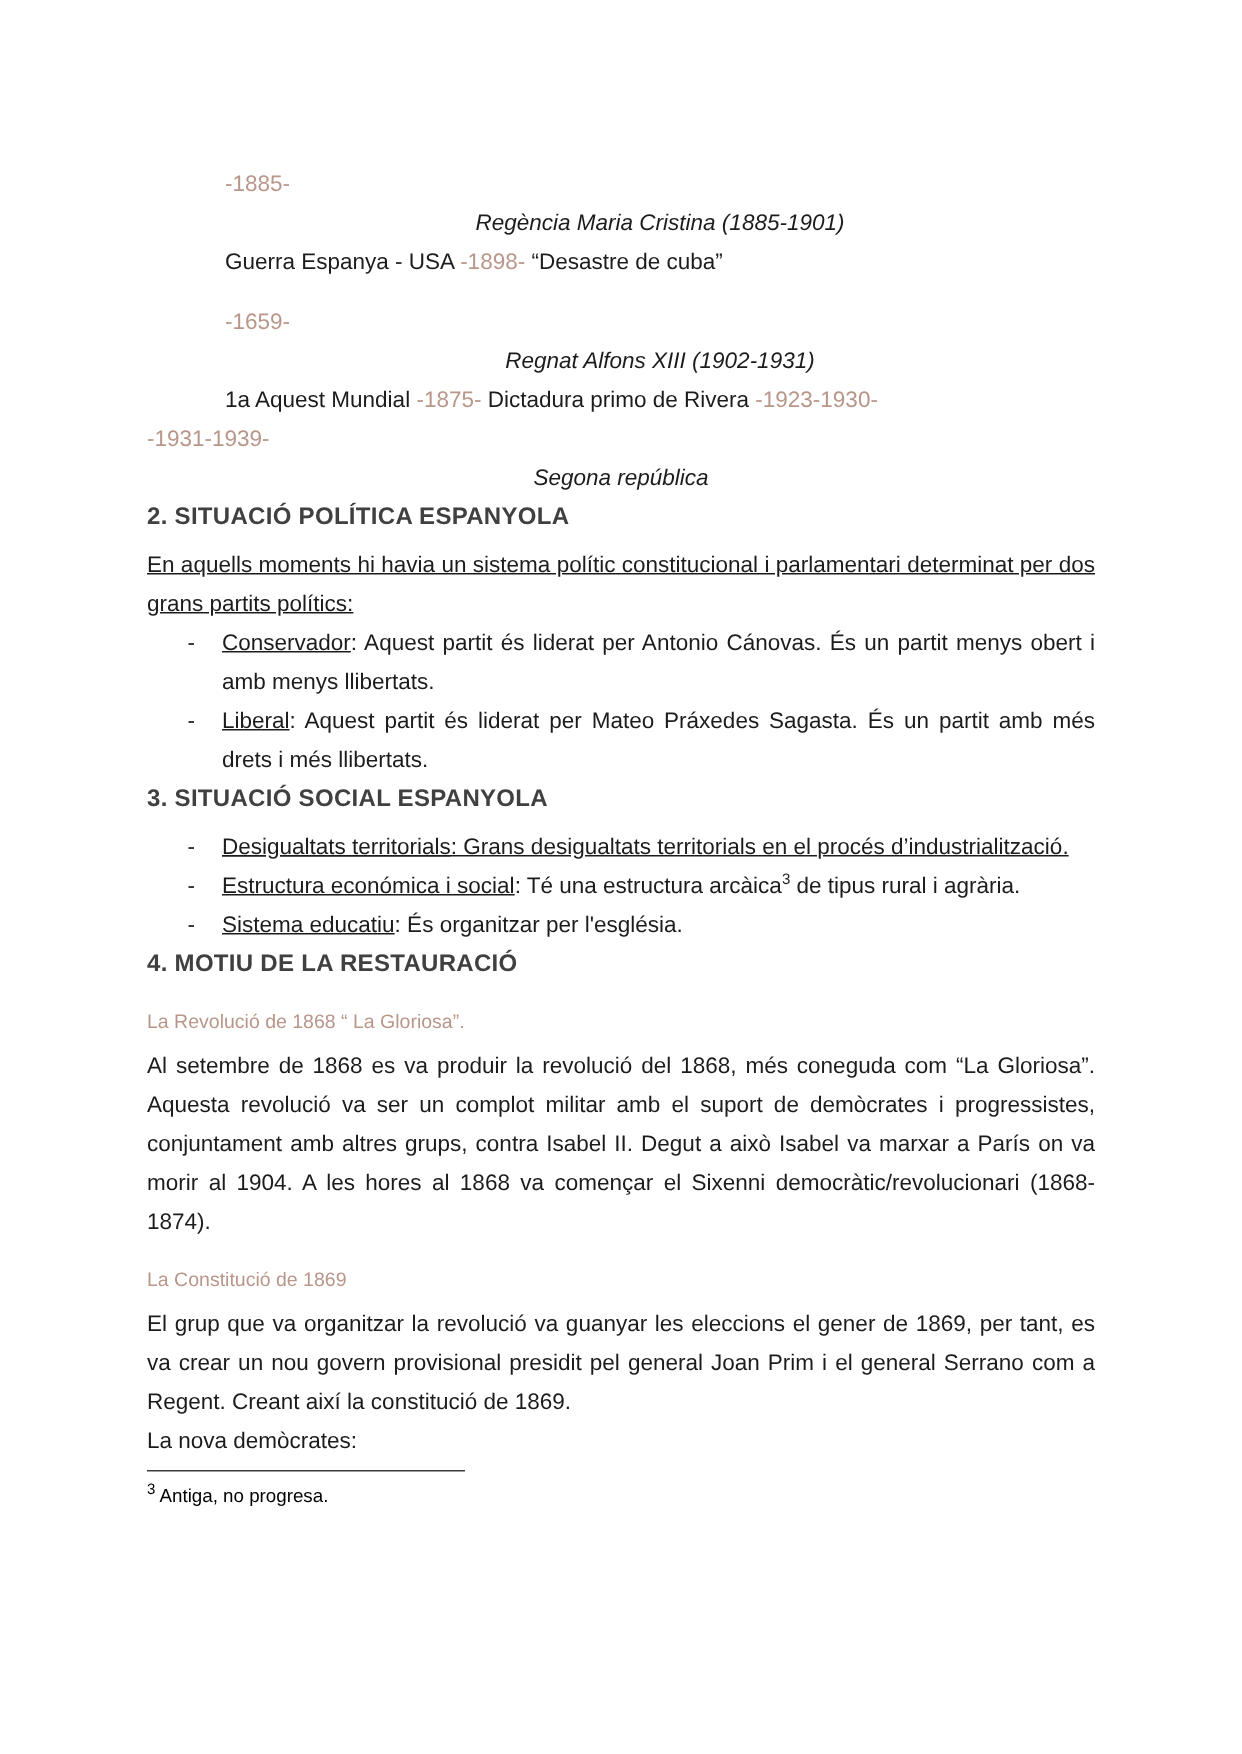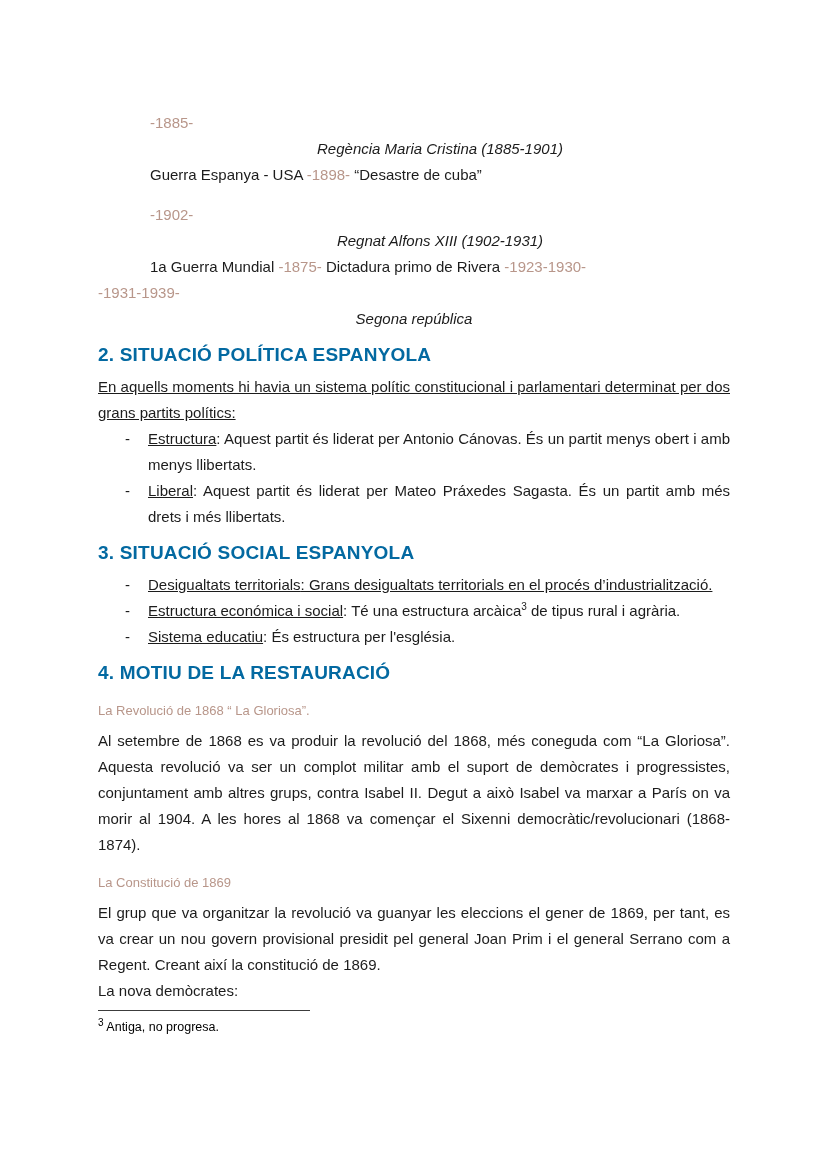--- a/index.html
+++ b/index.html
@@ -21,24 +21,23 @@
     top: 110px;
     left: 98px;
     right: 98px;
   }
   p { margin: 0; }
   .ind { padding-left: 52px; }
   .it { font-style: italic; text-align: center; }
   .accent { color: #b8968a; }
   .gap-top { margin-top: 14px; }
   .heading {
-    color: #0369a1;
+    color: #404040;
     font-weight: bold;
-    font-size: 19px;
-    margin-top: 10px;
+    font-size: 16px;
     letter-spacing: 0.2px;
   }
   .subheading {
     color: #b8968a;
     font-size: 13px;
     margin-top: 12px;
   }
   .para { margin-top: 6px; text-align: justify; text-decoration: underline; }
   .para-tight { margin-top: 4px; text-align: justify; }
   .bullet {
@@ -76,50 +75,50 @@
 <div class="page">
   <div class="content">
 
     <div>
       <p class="ind"><span class="accent">-1885-</span></p>
       <p class="ind it">Regència Maria Cristina (1885-1901)</p>
       <p class="ind"><span>Guerra Espanya - USA </span><span class="accent">-1898-</span><span> “Desastre de cuba”</span></p>
     </div>
 
     <div class="gap-top">
-      <p class="ind"><span class="accent">-1902-</span></p>
+      <p class="ind"><span class="accent">-1659-</span></p>
       <p class="ind it">Regnat Alfons XIII (1902-1931)</p>
-      <p class="ind"><span>1a Guerra Mundial </span><span class="accent">-1875-</span><span> Dictadura primo de Rivera </span><span class="accent">-1923-1930-</span></p>
+      <p class="ind"><span>1a Aquest Mundial </span><span class="accent">-1875-</span><span> Dictadura primo de Rivera </span><span class="accent">-1923-1930-</span></p>
       <p><span class="accent">-1931-1939-</span></p>
       <p class="it">Segona república</p>
     </div>
 
     <p class="heading">2. SITUACIÓ POLÍTICA ESPANYOLA</p>
     <p class="para">En aquells moments hi havia un sistema polític constitucional i parlamentari determinat per dos grans partits polítics:</p>
     <div class="bullet">
       <span class="marker">-</span>
-      <span class="term">Estructura</span><span>: Aquest partit és liderat per Antonio Cánovas. És un partit menys obert i amb menys llibertats.</span>
+      <span class="term">Conservador</span><span>: Aquest partit és liderat per Antonio Cánovas. És un partit menys obert i amb menys llibertats.</span>
     </div>
     <div class="bullet">
       <span class="marker">-</span>
       <span class="term">Liberal</span><span>: Aquest partit és liderat per Mateo Práxedes Sagasta. És un partit amb més drets i més llibertats.</span>
     </div>
 
     <p class="heading">3. SITUACIÓ SOCIAL ESPANYOLA</p>
     <div class="bullet para">
       <span class="marker">-</span>
       <span class="term">Desigualtats territorials</span><span>: Grans desigualtats territorials en el procés d’industrialització.</span>
     </div>
     <div class="bullet">
       <span class="marker">-</span>
       <span class="term">Estructura económica i social</span><span>: Té una estructura arcàica</span><sup>3</sup><span> de tipus rural i agrària.</span>
     </div>
     <div class="bullet">
       <span class="marker">-</span>
-      <span class="term">Sistema educatiu</span><span>: És estructura per l'església.</span>
+      <span class="term">Sistema educatiu</span><span>: És organitzar per l'església.</span>
     </div>
 
     <p class="heading">4. MOTIU DE LA RESTAURACIÓ</p>
     <p class="subheading">La Revolució de 1868 “ La Gloriosa”.</p>
     <p class="para-tight">Al setembre de 1868 es va produir la revolució del 1868, més coneguda com “La Gloriosa”. Aquesta revolució va ser un complot militar amb el suport de demòcrates i progressistes, conjuntament amb altres grups, contra Isabel II. Degut a això Isabel va marxar a París on va morir al 1904. A les hores al 1868 va començar el Sixenni democràtic/revolucionari (1868-1874).</p>
     <p class="subheading">La Constitució de 1869</p>
     <p class="para-tight">El grup que va organitzar la revolució va guanyar les eleccions el gener de 1869, per tant, es va crear un nou govern provisional presidit pel general Joan Prim i el general Serrano com a Regent. Creant així la constitució de 1869.</p>
     <p>La nova demòcrates:</p>
 
     <div class="footnote-area">

